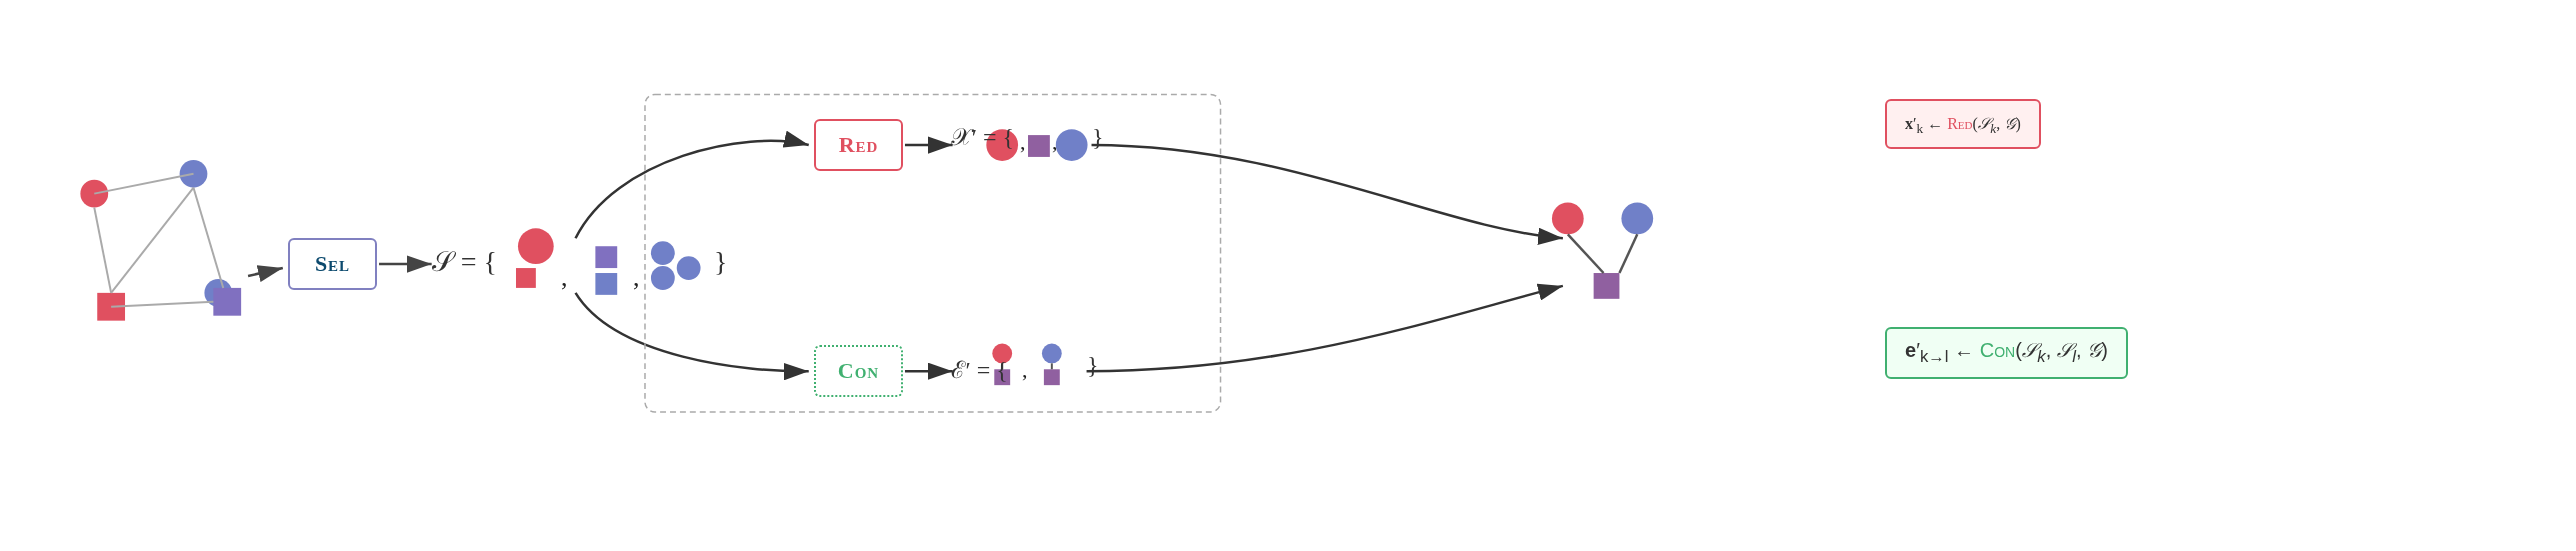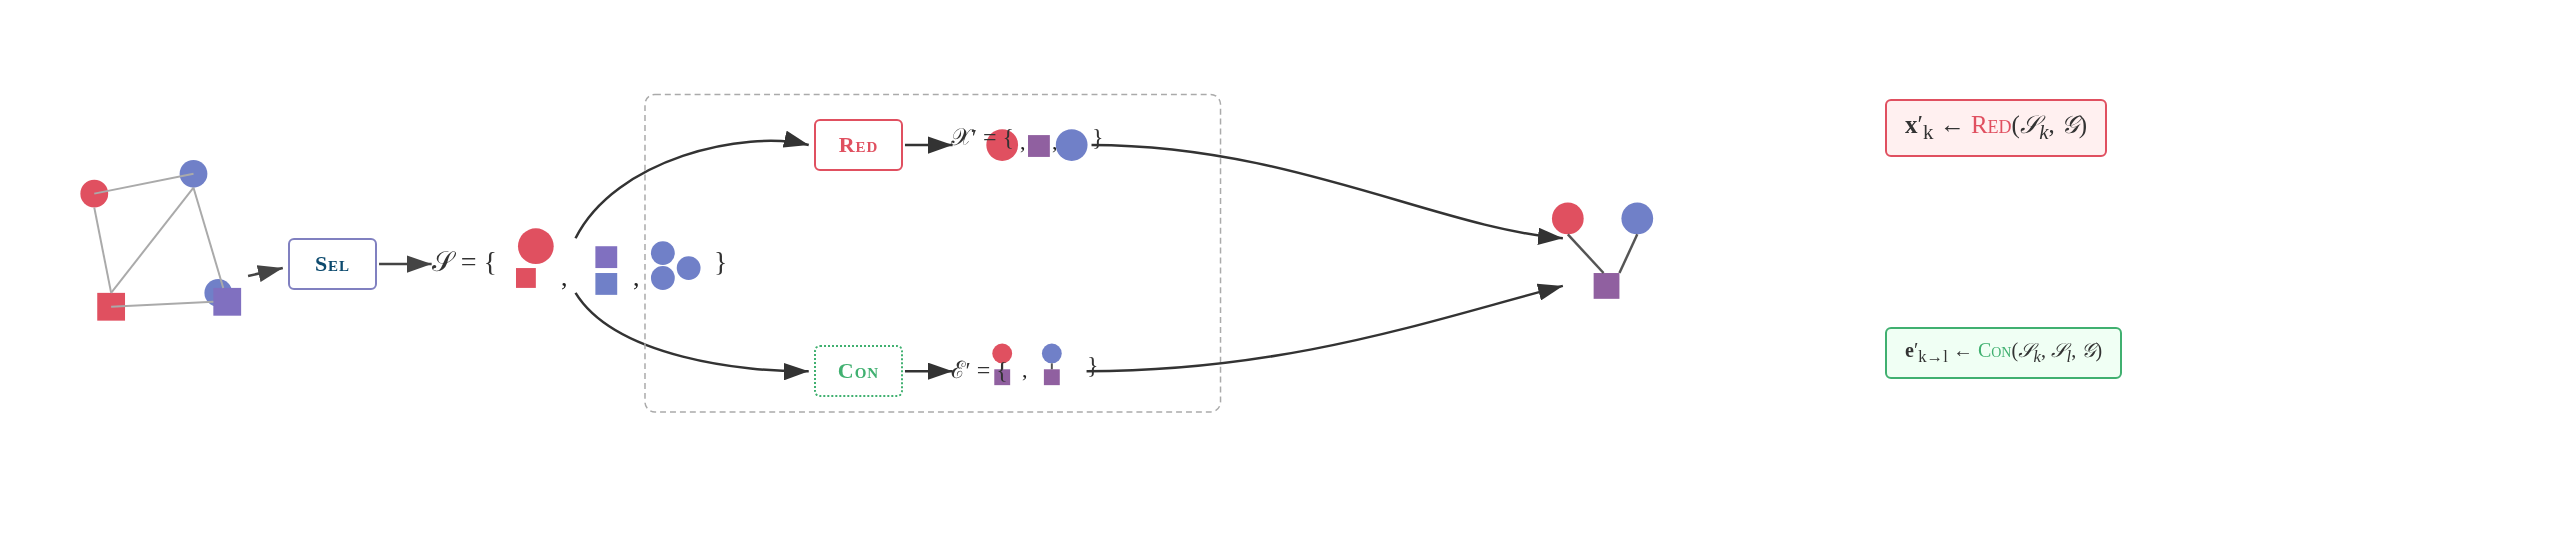--- a/index.html
+++ b/index.html
@@ -194,27 +194,27 @@
 
   <div class="box box-red">
     <span>Red</span>
   </div>
 
   <div class="box box-con" style="border-style: dotted;">
     <span>Con</span>
   </div>
 
   <div class="box-red-formula">
-    <span style="font-family: 'Georgia', serif; font-size:25px;">
+    <span style="font-family: 'Georgia', serif; font-size:16px;">
       <b>x</b>′<sub>k</sub> ← <span style="font-variant:small-caps; color:#e05060;">Red</span>(<i>𝒮<sub>k</sub></i>, <i>𝒢</i>)
     </span>
   </div>
 
   <div class="box-con-formula">
-    <span style="font-family: Liberation Serif, serif; font-size:20px;">
+    <span style="font-family: Liberation Sans, sans-serif; font-size:20px;">
       <b>e</b>′<sub>k→l</sub> ← <span style="font-variant:small-caps; color:#40b070;">Con</span>(<i>𝒮<sub>k</sub></i>, <i>𝒮<sub>l</sub></i>, <i>𝒢</i>)
     </span>
   </div>
 
   <div class="math-text" style="left:561px; top:263px; font-size:26px;">,</div>
   <div class="math-text" style="left:633px; top:263px; font-size:26px;">,</div>
 
   <div class="math-text" style="left:1020px; top:129px; font-size:22px;">,</div>
   <div class="math-text" style="left:1052px; top:129px; font-size:22px;">,</div>
 

